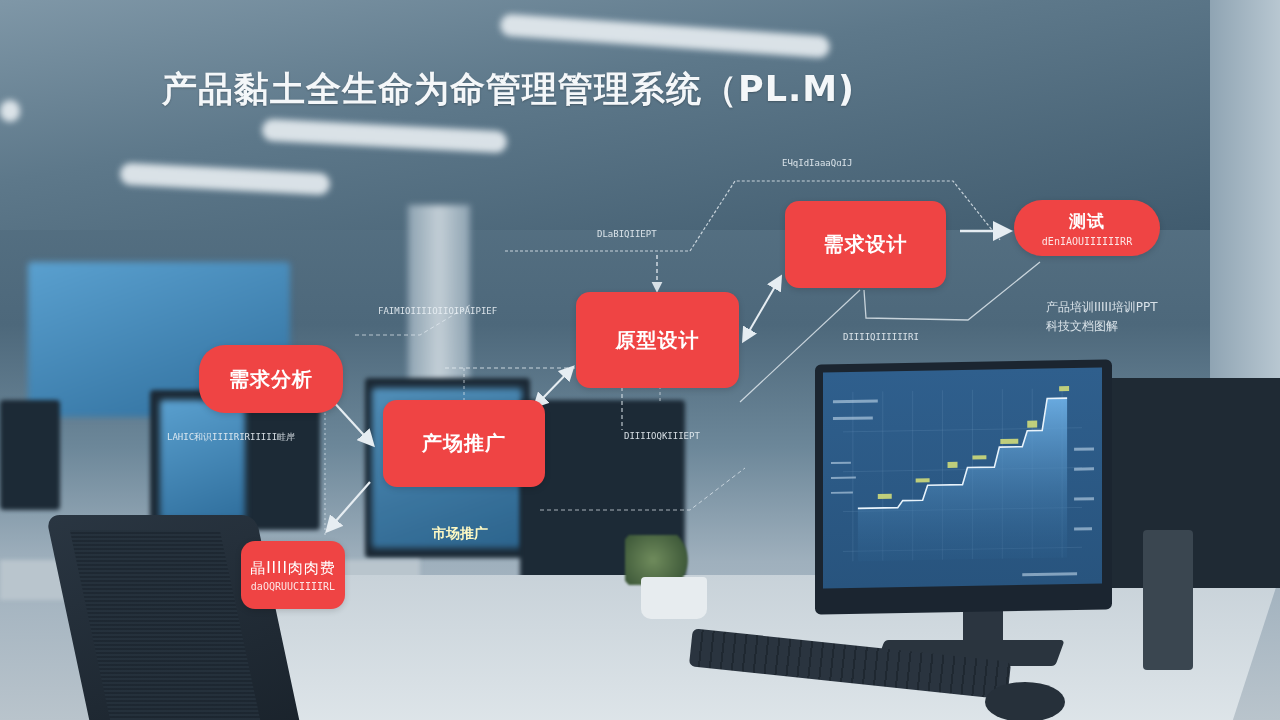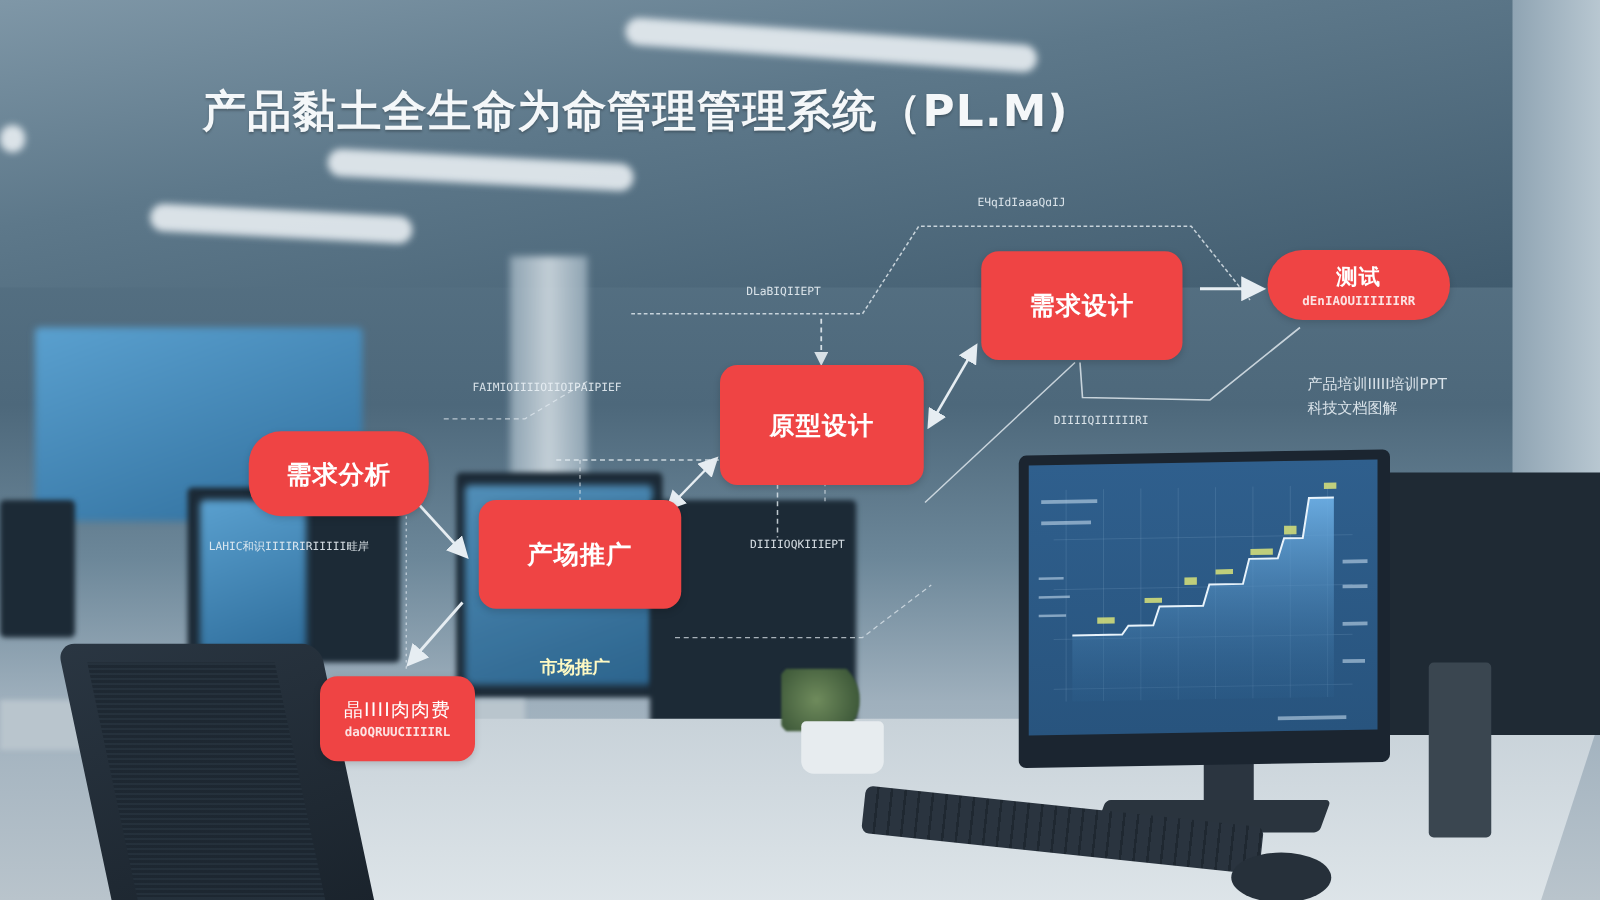--- a/index.html
+++ b/index.html
@@ -64,21 +64,21 @@
     .title { position: absolute; left: 162px; top: 66px; font-size: 35px; font-weight: bold;
       color: #f4f7f9; letter-spacing: 1px; white-space: nowrap;
       text-shadow: 0 1px 2px rgba(0,0,0,.25); }
 
     
     .overlay { position: absolute; inset: 0; }
     .node { position: absolute; background: #ef4444; color: #fff;
       display: flex; flex-direction: column; align-items: center; justify-content: center;
       font-weight: bold; box-shadow: 0 2px 6px rgba(0,0,0,.15); cursor: pointer; }
     .node .main { font-size: 20px; letter-spacing: 1px; }
-    .node .sub { font-size: 10px; font-weight: bold; opacity: .85; margin-top: 3px;
+    .node .sub { font-size: 10px; font-weight: normal; opacity: .85; margin-top: 3px;
       font-family: "DejaVu Sans Mono", monospace; letter-spacing: 0; }
     .annot { position: absolute; color: #e9f0f5; font-size: 10px; white-space: nowrap; opacity: .9; }
     .annot.mono { font-family: "DejaVu Sans Mono", monospace; font-size: 9px; }
     .annot.big { font-size: 14px; font-weight: bold; color: #fef9c3; opacity: 1; }
   </style>
 </head>
 <body>
 
 <div class="scene">
   <div class="ceiling"></div>
@@ -209,27 +209,27 @@
 
   <div class="node" style="left:785px;top:201px;width:161px;height:87px;border-radius:14px;">
     <span class="main">需求设计</span>
   </div>
 
   <div class="node" style="left:1014px;top:200px;width:146px;height:56px;border-radius:28px;">
     <span class="main" style="font-size:17px;">测试</span>
     <span class="sub">dEnIAOUIIIIIIRR</span>
   </div>
 
-  <div class="node" style="left:241px;top:541px;width:124px;height:68px;border-radius:14px;margin-left:15px;">
+  <div class="node" style="left:241px;top:541px;width:104px;height:68px;border-radius:14px;">
     <span class="main" style="font-size:15px;font-weight:normal;">晶IIII肉肉费</span>
     <span class="sub">daOQRUUCIIIIRL</span>
   </div>
 
   <div class="annot mono" style="left:782px;top:158px;">EЧqIdIaaaQɑIJ</div>
   <div class="annot mono" style="left:597px;top:229px;">DLaBIQIIEPT</div>
   <div class="annot mono" style="left:378px;top:306px;">FAIMIOIIIIOIIOIPAIPIEF</div>
   <div class="annot mono" style="left:167px;top:431px;">LAHIC和识IIIIRIRIIIII畦岸</div>
-  <div class="annot mono" style="left:600px;top:431px;text-align:center;">DIIIIOQKIIIEPT</div>
+  <div class="annot mono" style="left:624px;top:431px;text-align:center;">DIIIIOQKIIIEPT</div>
   <div class="annot mono" style="left:843px;top:332px;">DIIIIQIIIIIIRI</div>
   <div class="annot big" style="left:432px;top:525px;">市场推广</div>
   <div class="annot" style="left:1046px;top:299px;font-size:12px;">产品培训IIIII培训PPT</div>
   <div class="annot" style="left:1046px;top:318px;font-size:12px;">科技文档图解</div>
 </div>
 
 </body></html>

